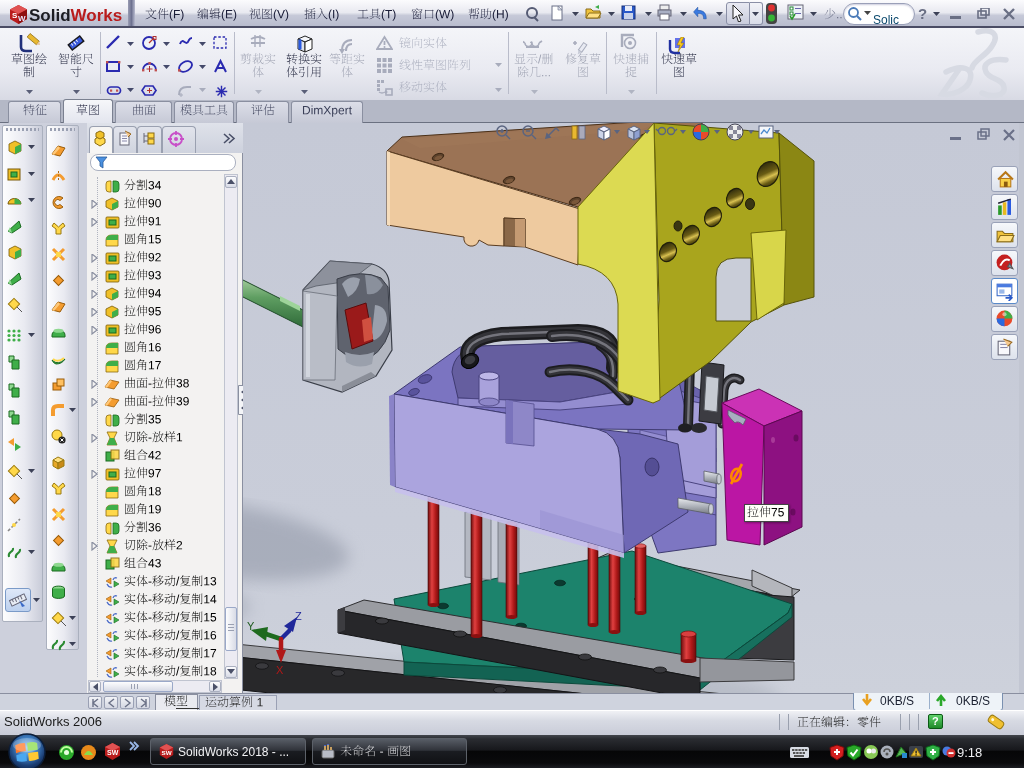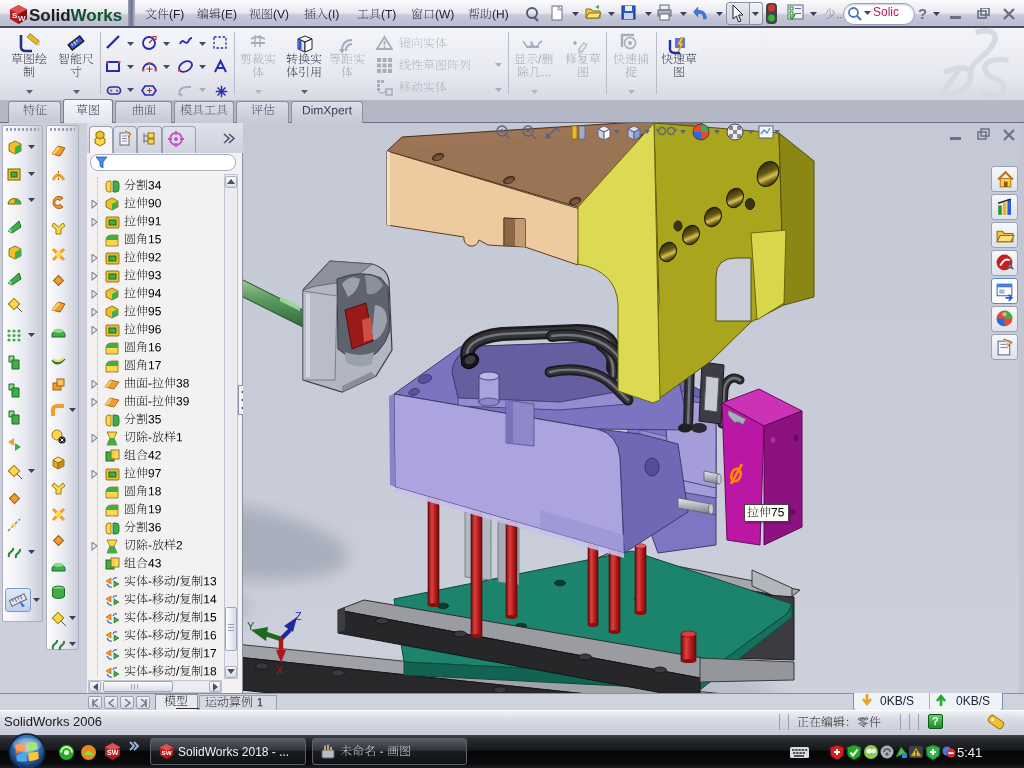--- a/index.html
+++ b/index.html
@@ -8,21 +8,21 @@
 <div id="root">
     <div class="abs" style="left:0;top:0;width:1024px;height:28px;background:linear-gradient(#fbfbfd,#e8e9f0 45%,#c6c9d8 55%,#b6bacc)"></div>
     <div class="abs" style="left:0;top:26px;width:1024px;height:2px;background:#4a4c64"></div>
     <svg class="abs" style="left:8px;top:4px" width="21" height="21" viewBox="0 0 21 21">
 <polygon points="10.5,1 19,5.5 19,15 10.5,20 2,15 2,5.5" fill="#b91c1c"></polygon>
 <polygon points="10.5,1 19,5.5 10.5,10 2,5.5" fill="#e05252"></polygon>
 <polygon points="10.5,10 19,5.5 19,15 10.5,20" fill="#8f1010"></polygon>
 <text x="4" y="14" font-size="8" font-weight="bold" fill="#fff" font-family="Liberation Sans">S</text>
 <text x="10" y="17" font-size="8" font-weight="bold" fill="#e8e8ff">W</text>
     </svg>
-    <div class="abs" style="left:29px;top:6px;font:bold 17px 'Liberation Sans';color:#1c1c22">Solid<span style="color:#14532d">Works</span></div>
+    <div class="abs" style="left:29px;top:6px;font:bold 17px 'Liberation Sans';color:#1c1c22">Solid<span style="color:#b91c1c">Works</span></div>
     <div class="abs" style="left:128px;top:0;width:7px;height:26px;background:linear-gradient(90deg,#9a9db4,#6e7290,#b8bbcf)"></div>
     <svg style="position:absolute;left:145px;top:8px;overflow:visible;" width="39" height="17">
       <g fill="#1a1d38" transform="translate(0,10.3)">
         <use href="#c6587" transform="translate(0.0,0) scale(0.0120,-0.0120)"></use>
         <use href="#c4ef6" transform="translate(12.0,0) scale(0.0120,-0.0120)"></use>
         <use href="#l28" transform="translate(24.0,0) scale(0.0120,-0.0120)"></use>
         <use href="#l46" transform="translate(28.0,0) scale(0.0120,-0.0120)"></use>
         <use href="#l29" transform="translate(35.3,0) scale(0.0120,-0.0120)"></use>
       </g>
     </svg>
@@ -154,21 +154,21 @@
       </g>
     </svg>
     <div class="abs" style="left:843px;top:3px;width:72px;height:22px;background:#fff;border:1px solid #9aa0b8;border-radius:11px;box-shadow:inset 0 1px 2px #ccd"></div>
     <svg class="abs" style="left:847px;top:6px" width="16" height="16">
       <circle cx="6.5" cy="6.5" r="4.5" fill="none" stroke="#4a7ab8" stroke-width="1.8"></circle>
       <line x1="10" y1="10" x2="14" y2="14" stroke="#4a7ab8" stroke-width="2.2"></line>
     </svg>
     <svg class="abs" style="left:864px;top:11px" width="7" height="5">
       <polygon points="0,0 7,0 3.5,4" fill="#444"></polygon>
     </svg>
-    <div class="abs" style="left:873px;top:5px;font:12px 'Liberation Sans';color:#be185d">Solic</div>
+    <div class="abs" style="left:873px;top:13px;font:12px 'Liberation Sans';color:#0c4a6e">Solic</div>
     <div class="abs" style="left:918px;top:5px;font:bold 15px 'Liberation Sans';color:#6a6f84">?</div>
     <svg class="abs" style="left:933px;top:12px" width="7" height="5">
       <polygon points="0,0 7,0 3.5,4" fill="#3c4157"></polygon>
     </svg>
     <svg class="abs" style="left:950px;top:8px" width="70" height="14">
       <rect x="0" y="8" width="11" height="3" fill="#6a6f84"></rect>
       <rect x="28" y="3" width="8" height="7" fill="none" stroke="#6a6f84" stroke-width="1.6"></rect>
       <rect x="31" y="0" width="8" height="7" fill="none" stroke="#6a6f84" stroke-width="1.6"></rect>
       <path d="M54 1 L64 11 M64 1 L54 11" stroke="#6a6f84" stroke-width="2.4"></path>
     </svg>
@@ -1414,21 +1414,21 @@
     </svg>
     <svg class="abs" style="left:925px;top:744px" width="16" height="17" viewBox="0 0 16 17">
       <path d="M8,1 L15,3.5 L14,12 L8,16 L2,12 L1,3.5 Z" fill="#30b046" stroke="#0a6a1a"></path>
       <path d="M5 8 L11 8 M8 5 L8 11" stroke="#fff" stroke-width="2.2"></path>
     </svg>
     <svg class="abs" style="left:941px;top:744px" width="16" height="17" viewBox="0 0 16 17">
       <circle cx="6" cy="7" r="4.5" fill="#4a7ae0"></circle>
       <circle cx="10" cy="9" r="4.5" fill="#d03030"></circle>
       <rect x="7.5" y="8.2" width="5" height="1.8" fill="#fff"></rect>
     </svg>
-    <div class="abs" style="left:957px;top:745px;font:13px 'Liberation Sans';color:#f0f0f2">5:41</div>
+    <div class="abs" style="left:957px;top:745px;font:13px 'Liberation Sans';color:#f0f0f2">9:18</div>
     <svg class="abs" style="left:243px;top:123px" width="781" height="570" viewBox="243 123 781 570">
       <defs>
 <linearGradient id="vbg" x1="0" y1="0" x2="0" y2="1">
           <stop offset="0" stop-color="#c5c9d6"></stop>
           <stop offset=".7" stop-color="#c9cdd9"></stop>
           <stop offset="1" stop-color="#cdd1db"></stop>
         </linearGradient>
 <linearGradient id="pin" x1="0" y1="0" x2="1" y2="0">
           <stop offset="0" stop-color="#6e0d0d"></stop>
           <stop offset=".35" stop-color="#e04040"></stop>

